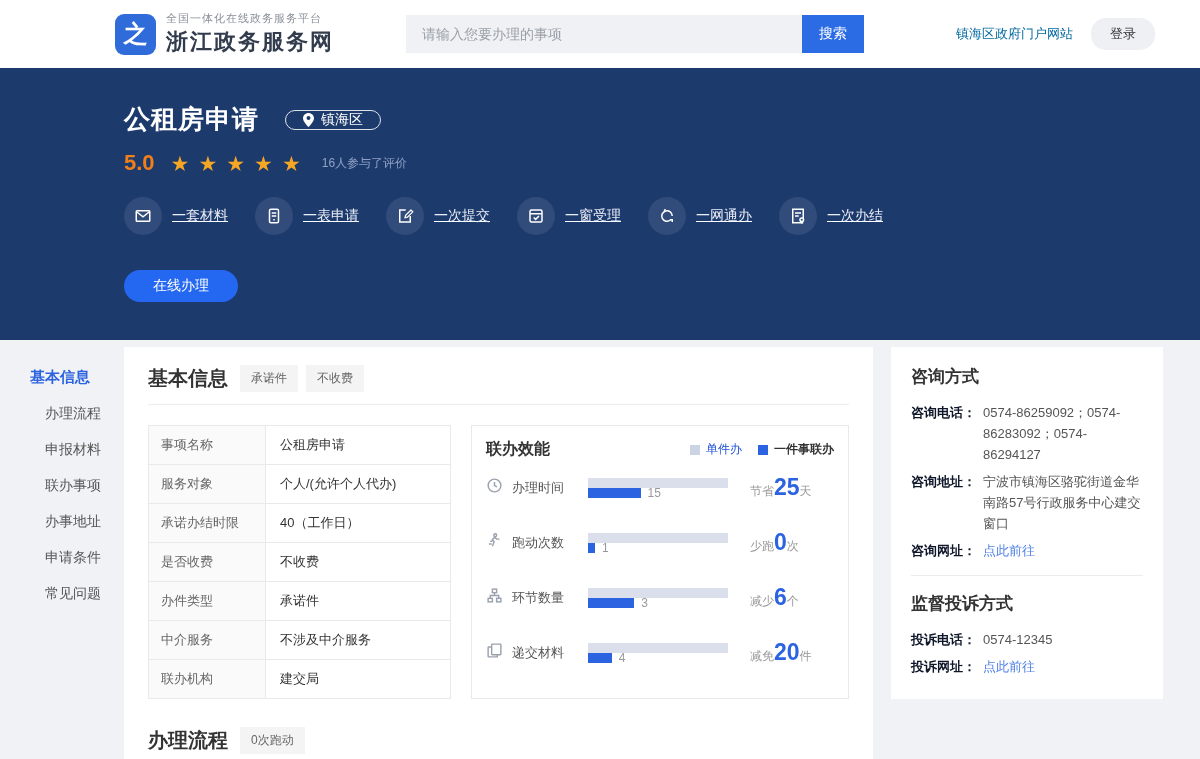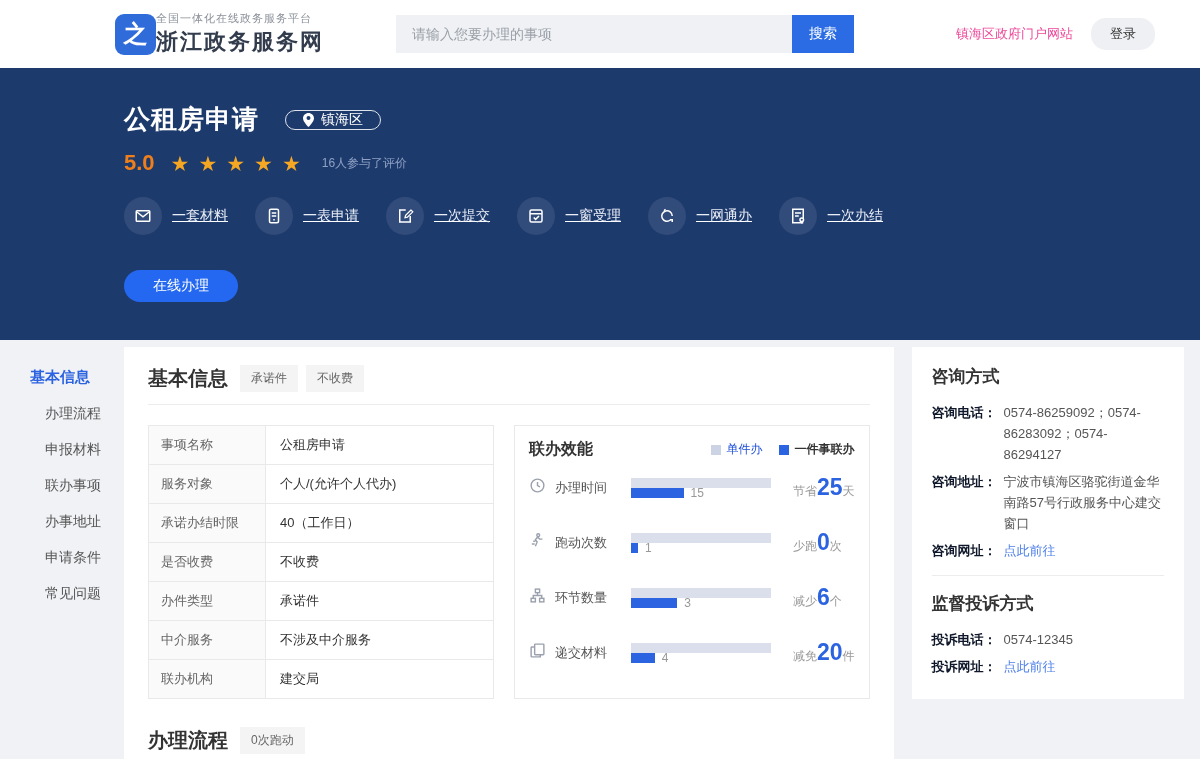--- a/index.html
+++ b/index.html
@@ -1,29 +1,29 @@
 <!DOCTYPE html>
 <html><head>
 <meta charset="utf-8">
 <style>
   * { margin:0; padding:0; box-sizing:border-box; }
   html,body { width:1200px; height:759px; overflow:hidden; font-family:"Liberation Sans","DejaVu Sans",sans-serif; background:#f0f2f5; }
 
   
   .header { height:68px; background:#fff; display:flex; align-items:center; padding:0 45px 0 115px; }
   .logo-box { width:41px; height:41px; background:#2f6bd9; border-radius:9px; color:#fff; display:flex; align-items:center; justify-content:center; font-size:24px; font-weight:bold; flex:none; }
-  .logo-text { }
+  .logo-text { margin-left:10px; }
   .logo-sub { font-size:11px; color:#8a9099; letter-spacing:1px; }
   .logo-main { font-size:22px; font-weight:bold; color:#323c4d; letter-spacing:2px; margin-top:1px; }
   .search-wrap { display:flex; margin-left:72px; height:38px; width:458px; }
   .search-input { flex:1; background:#f0f1f4; border:none; outline:none; padding:0 16px; font-size:14px; color:#333; font-family:inherit; }
   .search-input::placeholder { color:#9aa0a8; }
   .search-btn { width:62px; background:#2b6ce5; color:#fff; border:none; font-size:14px; cursor:pointer; font-family:inherit; }
   .header-right { margin-left:auto; display:flex; align-items:center; }
-  .portal-link { font-size:13px; color:#ec4899; }
+  .portal-link { font-size:13px; color:#0369a1; }
   .login-btn { margin-left:18px; background:#eef0f3; border:none; border-radius:15px; padding:7px 19px; font-size:13px; color:#333; cursor:pointer; font-family:inherit; }
 
   
   .hero { height:272px; background:#1d3a6d; padding:34px 0 0 124px; color:#fff; }
   .hero-title-row { display:flex; align-items:center; }
   .hero-title { font-size:26px; font-weight:bold; letter-spacing:1px; }
   .district-badge { margin-left:26px; display:inline-flex; align-items:center; gap:7px; border:1px solid rgba(255,255,255,.85); border-radius:14px; padding:0 17px; font-size:14px; cursor:pointer; }
   .pin-icon svg { display:block; }
   .rating-row { margin-top:13px; display:flex; align-items:center; }
   .rating-score { color:#ef7f1b; font-size:22px; font-weight:bold; }
@@ -42,21 +42,21 @@
   .nav-item { font-size:14px; color:#555; padding-left:45px; margin-bottom:18px; line-height:18px; cursor:pointer; }
   .nav-item.active { font-size:15px; font-weight:bold; color:#2b63e0; padding-left:30px; }
 
   .main-card { flex:1; background:#fff; margin:7px 18px 0 0; padding:18px 24px; min-height:412px; }
   .sec-head { display:flex; align-items:center; }
   .sec-title { font-size:20px; font-weight:bold; color:#333; }
   .sec-badge { margin-left:12px; background:#f4f4f5; color:#666; font-size:12px; padding:5px 11px; }
   .sec-divider { border-bottom:1px solid #ececec; margin-top:12px; }
 
   .info-row { display:flex; gap:20px; margin-top:20px; }
-  .info-table { width:346px; flex:none; border:1px solid #e9e9e9; border-bottom:none; }
+  .info-table { width:303px; flex:none; border:1px solid #e9e9e9; border-bottom:none; }
   .t-row { display:flex; border-bottom:1px solid #e9e9e9; }
   .t-label { width:117px; flex:none; background:#fafafa; border-right:1px solid #e9e9e9; padding:10px 12px; font-size:13px; color:#666; }
   .t-value { flex:1; padding:10px 14px; font-size:13px; color:#333; }
 
   .chart-panel { flex:1; border:1px solid #e9e9e9; padding:13px 14px; }
   .chart-head { display:flex; align-items:center; }
   .chart-title { font-size:16px; font-weight:bold; color:#333; }
   .legend { margin-left:auto; display:flex; align-items:center; gap:16px; }
   .legend-item { display:flex; align-items:center; gap:6px; font-size:12px; }
   .legend-item .sq { width:10px; height:10px; display:inline-block; }

